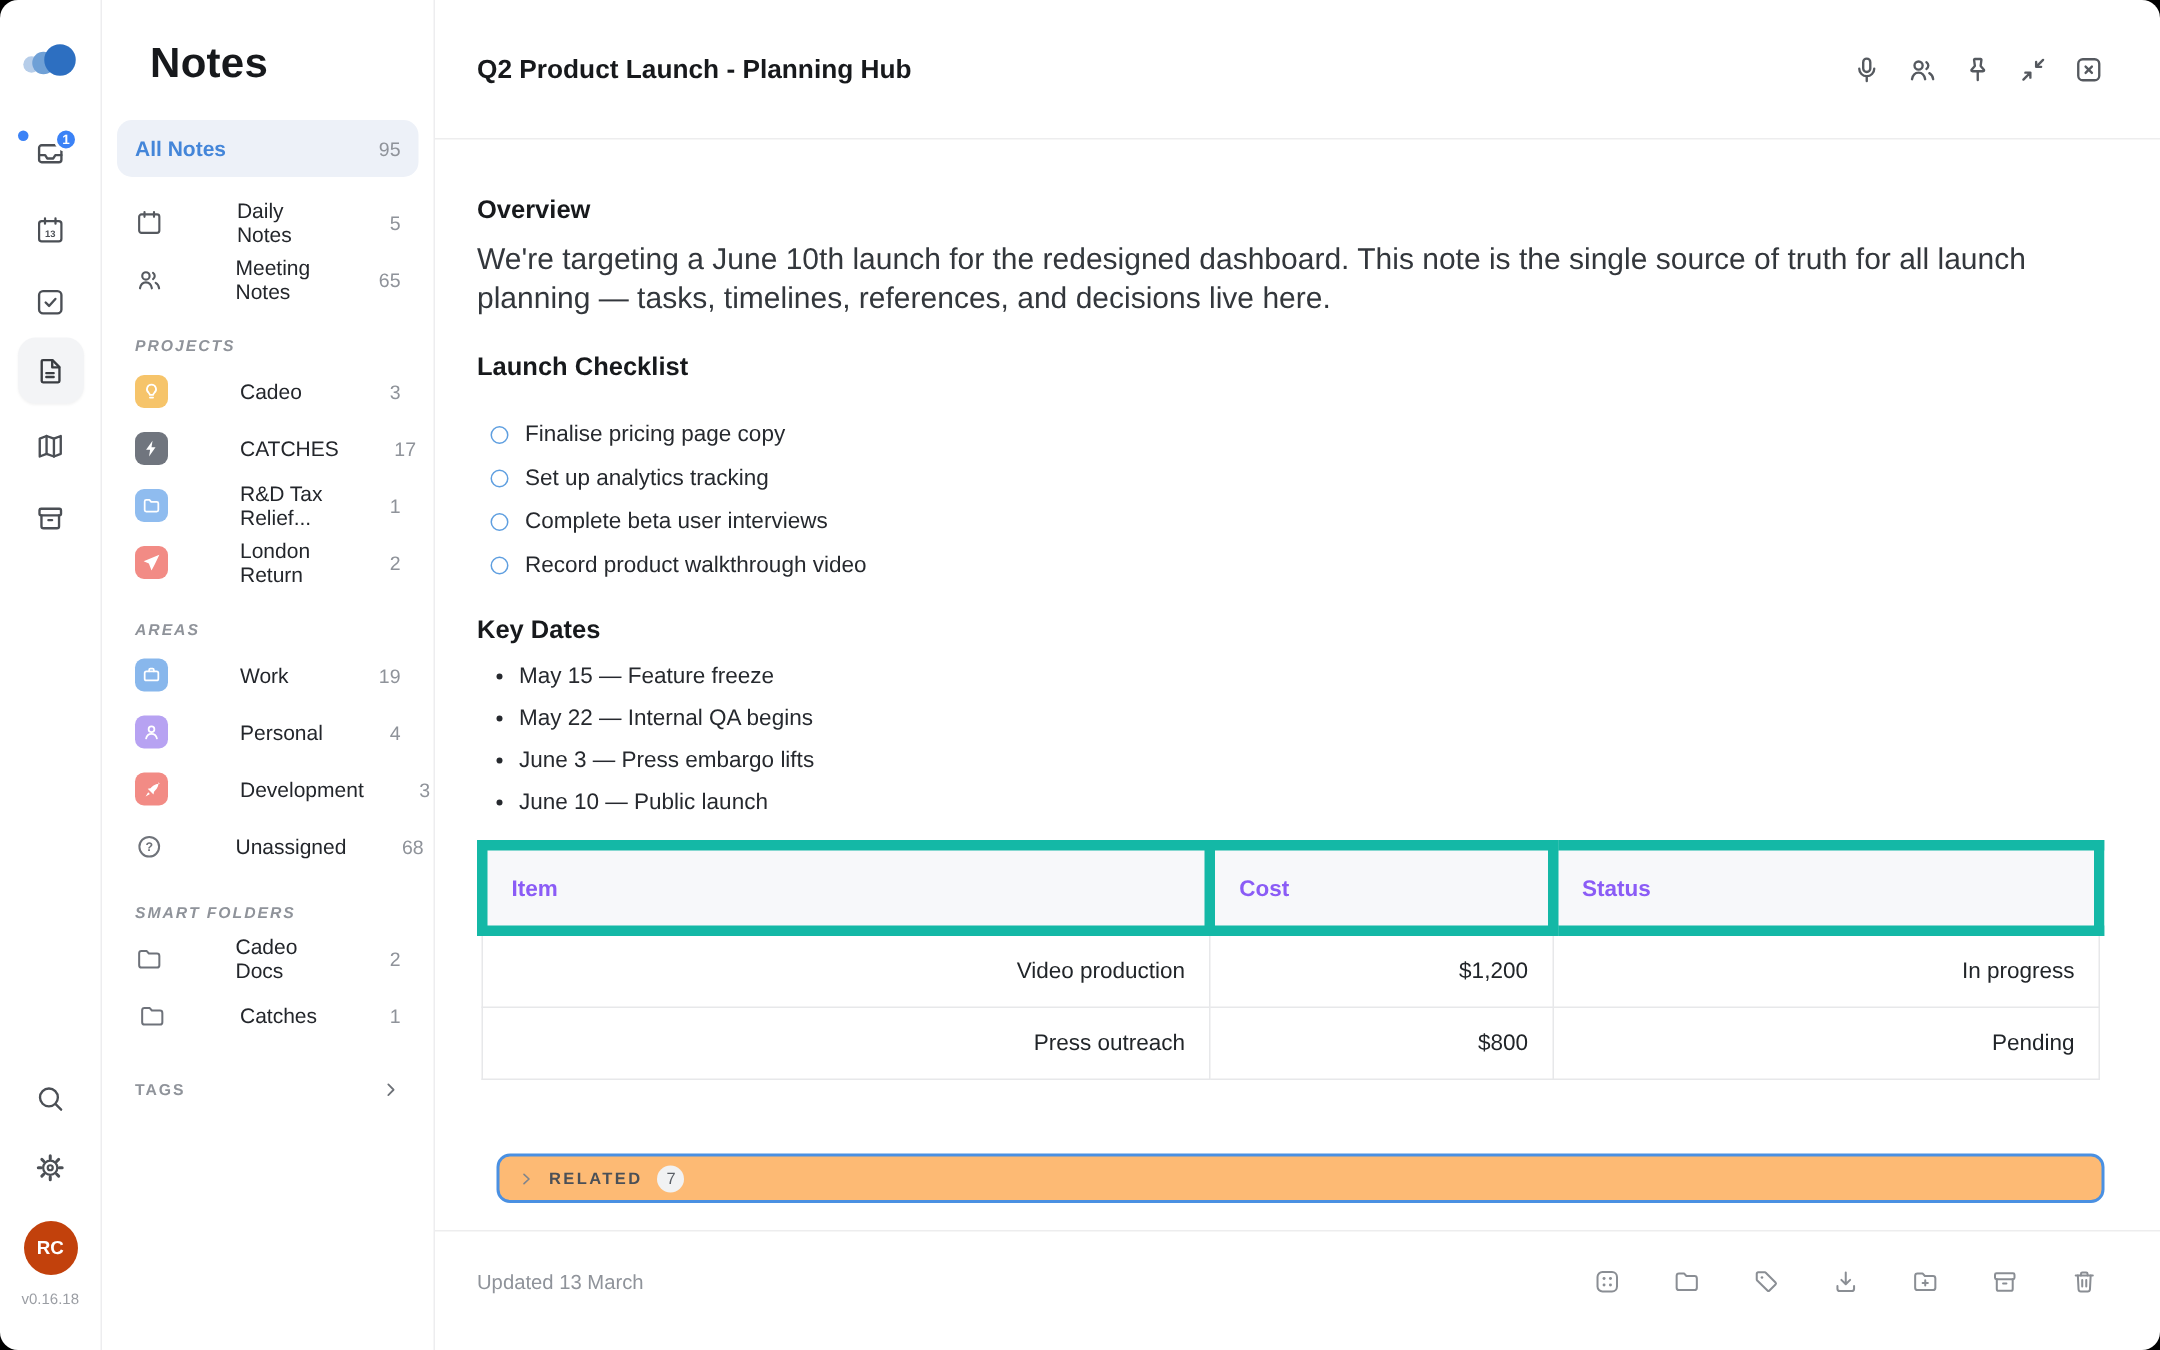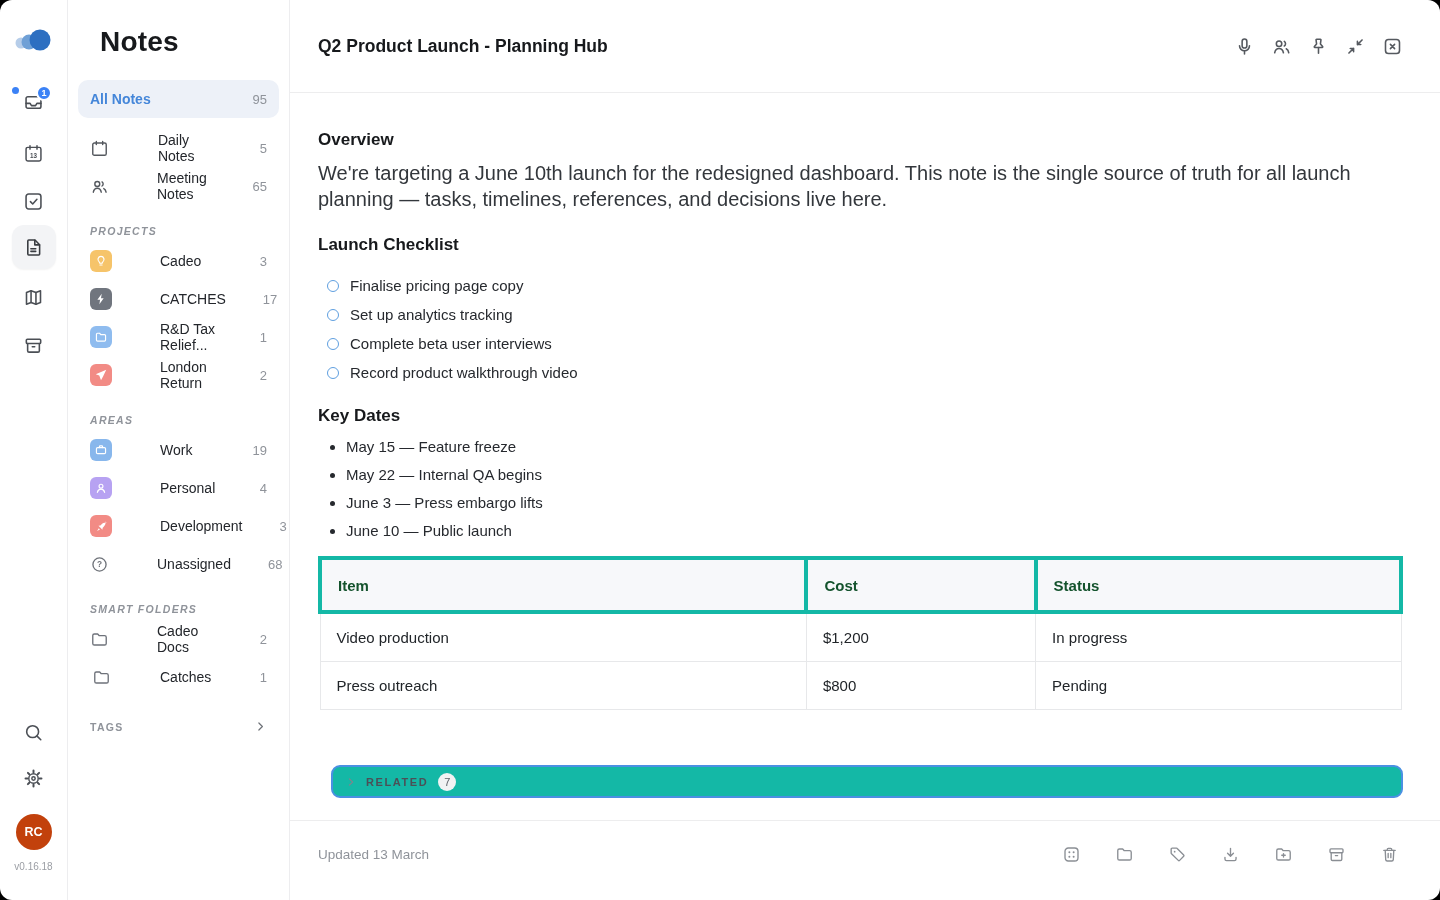--- a/index.html
+++ b/index.html
@@ -55,37 +55,37 @@
   .main { flex:1; display:flex; flex-direction:column; min-width:0; }
   .main-header { flex:0 0 93px; border-bottom:1px solid #ededee; display:flex; align-items:center; padding:0 36px 0 28px; }
   .note-title { margin:0; font-size:17.5px; font-weight:700; color:#17191c; }
   .header-icons { margin-left:auto; display:flex; gap:13px; align-items:center; color:#55595f; }
   .hbtn { background:none; border:none; padding:0; cursor:pointer; color:inherit; width:24px; height:24px;
           display:flex; align-items:center; justify-content:center; }
 
   .content { flex:1; padding:0 37px 0 28px; overflow:hidden; }
   .content h3 { font-size:17px; line-height:21px; font-weight:700; color:#17191c; }
   .h-overview { margin:36px 0 0; }
-  .h-checklist { margin:22px 0 16px; }
+  .h-checklist { margin:22px 0 4px; }
   .h-dates { margin:18px 0 0; }
   .content p { margin:10px 0 0; font-size:20px; line-height:26px; color:#33373c; }
-  .check-list { margin-top:4px; }
+  .check-list { margin-top:20px; }
   .check-item { display:flex; align-items:center; height:29px; gap:11px; padding-left:9px; font-size:15px; color:#26292e; }
   .cb { width:12px; height:12px; border:1.5px solid #5f9fe0; border-radius:50%; flex:0 0 auto; cursor:pointer; }
   ul.dates { margin:7px 0 0; padding-left:28px; }
   ul.dates li { height:28px; line-height:28px; font-size:15px; color:#26292e; }
 
   .table-clip { height:197px; overflow:hidden; margin-top:11px; }
   table.note-table { width:100%; border-collapse:collapse; table-layout:fixed; font-size:15px; }
-  .note-table th { background:#f7f8fa; border:4px solid #14b8a6; text-align:left; padding:17px 16px 16px; font-weight:700; color:#14532d; }
-  .note-table td { border:1px solid #e7e8ea; padding:15px 16px; color:#212529; background:#fff; }
+  .note-table th { background:#f7f8fa; border:7px solid #14b8a6; text-align:left; padding:17px 16px 16px; font-weight:700; color:#8b5cf6; }
+  .note-table td { border:1px solid #e7e8ea; padding:15px 16px; color:#212529; background:#fff;text-align:right; }
   .c-item { width:45%; } .c-cost { width:21.2%; } .c-status { width:33.8%; }
 
   .related { margin:12px 0 0 13px; height:33px; border:2px solid #4a90e2; border-radius:9px;
-             display:flex; align-items:center; gap:10px; padding:0 13px; cursor:pointer; background:#14b8a6; }
+             display:flex; align-items:center; gap:10px; padding:0 13px; cursor:pointer; background:#fdba74; }
   .related svg { width:10px; height:10px; color:#80858c; }
   .related-label { font-size:11px; font-weight:700; letter-spacing:1.6px; color:#4b5057; }
   .related-badge { min-width:18px; height:18px; border-radius:9px; background:#f1f2f3; color:#5a5f66;
                    font-size:11px; display:flex; align-items:center; justify-content:center; padding:0 5px; }
 
   .main-footer { flex:0 0 80px; border-top:1px solid #ededee; display:flex; align-items:center; padding:0 40px 13px 28px; }
   .updated { font-size:13.5px; color:#8f939a; }
   .footer-icons { margin-left:auto; display:flex; gap:31px; color:#8a8e94; }
   .fbtn { background:none; border:none; padding:0; cursor:pointer; color:inherit; width:22px; height:22px;
           display:flex; align-items:center; justify-content:center; }

